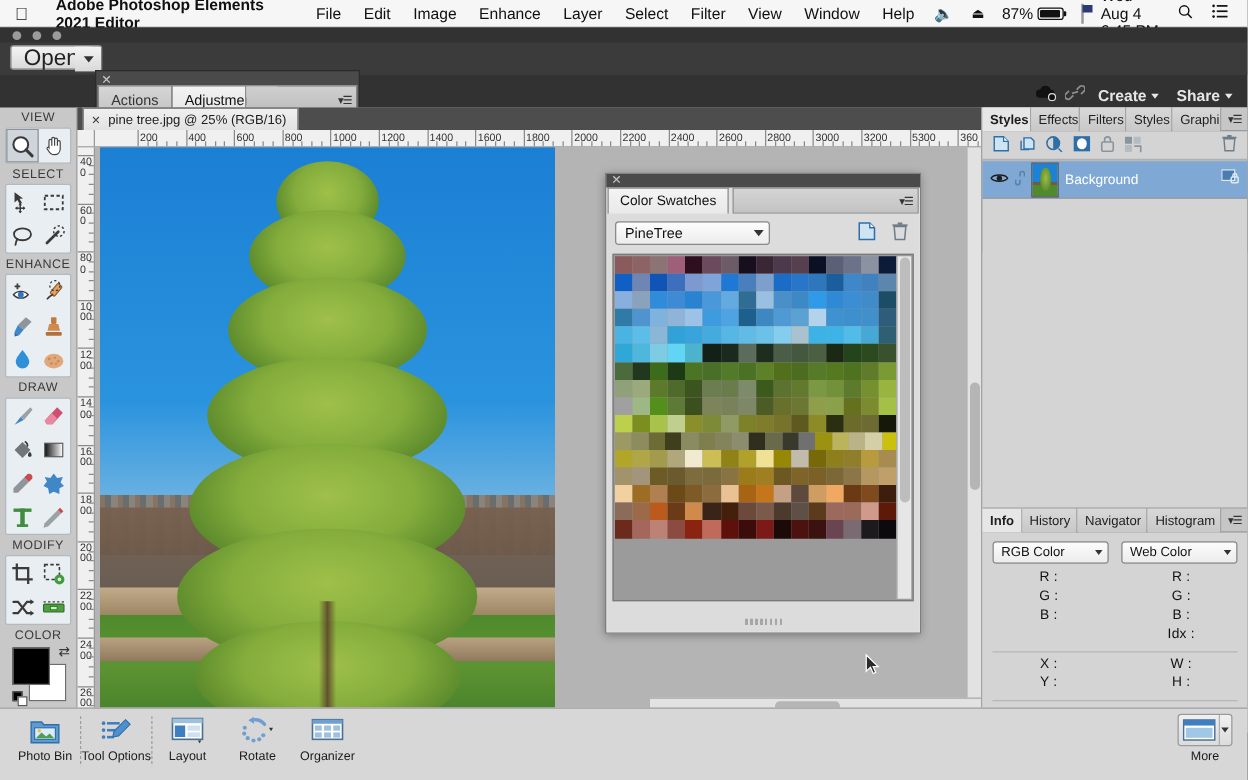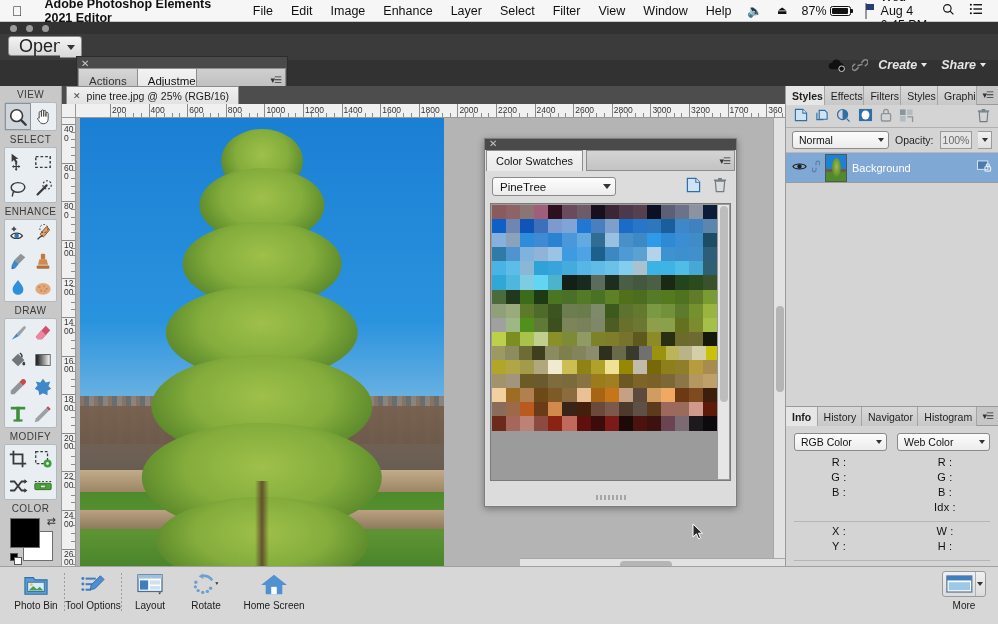--- a/index.html
+++ b/index.html
@@ -81,21 +81,21 @@
   }
   .menuglyph { font-size:9px; color:#333; letter-spacing:-1px; }
 
   
   #modetabs { position:absolute; left:400px; top:34px; height:30px; display:flex; }
   .mode-tab { width:70px; height:30px; display:flex; align-items:center; justify-content:center;
               color:#e9e9e9; font-size:12.5px; font-weight:bold; background:#3b3b3b; }
   .mode-tab.active { background:#2d2d2d; color:#fff; }
 
   
-  #toprighticons { position:absolute; right:8px; top:36px; height:26px; display:flex; align-items:flex-start; gap:6px; color:#ddd; font-size:12.5px;font-style:italic; }
+  #toprighticons { position:absolute; right:8px; top:36px; height:26px; display:flex; align-items:flex-end; gap:6px; color:#ddd; font-size:12.5px; }
   .tr-btn { display:flex; align-items:center; gap:4px; padding:0 4px; color:#e6e6e6; font-weight:bold; font-size:12.5px;}
 
   
   #toolbox { position:absolute; left:0; top:64px; width:62px; height:500px; background:#c8c8c8; border-right:1px solid #9d9d9d; }
   .tb-head { height:16px; display:flex; align-items:center; justify-content:center;
              font-size:10px; color:#3a3a3a; letter-spacing:.4px; }
   .tb-grid { margin:0 4px; background:#e9eef2; border:1px solid #b2b9bf; border-radius:2px;
              display:grid; grid-template-columns:1fr 1fr; }
   .tb-cell { height:27px; display:flex; align-items:center; justify-content:center; position:relative; }
   .tb-cell.sel { background:#cfd5da; box-shadow: inset 0 0 0 1px #8b9299; }
@@ -657,21 +657,21 @@
           <div class="hr-tick" style="left: 589.84px; top: 9px; height: 5px;"></div>
           <div class="hr-tick" style="left: 597.56px; top: 9px; height: 5px;"></div>
           <div class="hr-tick" style="left: 605.28px; top: 9px; height: 5px;"></div>
           <div class="hr-major" style="left: 613px;"></div>
           <div class="hr-lab" style="left: 613px;">3200</div>
           <div class="hr-tick" style="left: 620.72px; top: 9px; height: 5px;"></div>
           <div class="hr-tick" style="left: 628.44px; top: 9px; height: 5px;"></div>
           <div class="hr-tick" style="left: 636.16px; top: 9px; height: 5px;"></div>
           <div class="hr-tick" style="left: 643.88px; top: 9px; height: 5px;"></div>
           <div class="hr-major" style="left: 651.6px;"></div>
-          <div class="hr-lab" style="left: 651.6px;">1700</div>
+          <div class="hr-lab" style="left: 651.6px;">5300</div>
           <div class="hr-tick" style="left: 659.32px; top: 9px; height: 5px;"></div>
           <div class="hr-tick" style="left: 667.04px; top: 9px; height: 5px;"></div>
           <div class="hr-tick" style="left: 674.76px; top: 9px; height: 5px;"></div>
           <div class="hr-tick" style="left: 682.48px; top: 9px; height: 5px;"></div>
           <div class="hr-major" style="left: 690.2px;"></div>
           <div class="hr-lab" style="left: 690.2px;">360</div>
           <div class="hr-tick" style="left: 697.92px; top: 9px; height: 5px;"></div>
           <div class="hr-tick" style="left: 705.64px; top: 9px; height: 5px;"></div>
         </div>
       <div id="vruler">
@@ -1173,31 +1173,20 @@
         </span>
         <span class="trash">
           <svg width="13" height="15" viewBox="0 0 15 17">
               <path d="M2.5 4.5h10l-1 11h-8z" fill="none" stroke="#6f7d88" stroke-width="1.3"></path>
               <rect x="1" y="2.6" width="13" height="1.6" fill="#6f7d88"></rect>
               <rect x="5.5" y="1" width="4" height="2" fill="#6f7d88"></rect>
             </svg>
         </span>
       </div>
 
-      <div class="lp-blendrow">
-        <div class="mini-select" style="width:100px;">
-          <span>Normal</span>
-          <span class="caret sm" style="margin-left:auto;"></span>
-        </div>
-        <span class="opac-label">Opacity:</span>
-        <span class="opac-box">100%</span>
-        <span class="opac-caret">
-            <span class="caret sm"></span>
-          </span>
-      </div>
 
       <div class="layer-row">
         <span>
           <svg width="15" height="11" viewBox="0 0 16 11">
               <path d="M1 5.5C3 2 13 2 15 5.5 13 9 3 9 1 5.5z" fill="none" stroke="#1e1e1e" stroke-width="1.2"></path>
               <circle cx="8" cy="5.5" r="2.3" fill="#1e1e1e"></circle>
             </svg>
         </span>
         <span>
           <svg width="8" height="13" viewBox="0 0 9 14">
@@ -1334,28 +1323,36 @@
                 <circle cx="7.5" cy="19" r="1.8"></circle>
               <circle cx="12.5" cy="21" r="1.8"></circle>
                 <circle cx="17.5" cy="20" r="1.8"></circle>
                 <circle cx="21" cy="16.5" r="1.8"></circle>
             </g>
             <path d="M26 10l3.5 0-1.8 3z" fill="#333"></path>
           </svg>
           <span class="lbl">Rotate</span>
         </div>
 
-
-        <div class="tb-item" style="width:80px;">
+        <div class="tb-item">
           <svg width="28" height="24" viewBox="0 0 30 26">
-            <path d="M15 2 L29 13 H24 V23 H6 V13 H1 Z" fill="#4f92cf"></path>
-            <rect x="12" y="15" width="6" height="8" fill="#fff"></rect>
+            <rect x="2" y="3" width="26" height="17" fill="#fff" stroke="#4a6f95" stroke-width="1.4"></rect>
+            <rect x="2" y="3" width="26" height="3.5" fill="#6f9fd0"></rect>
+            <g fill="#9fc1de">
+                <rect x="4" y="8" width="6" height="4.5"></rect>
+                <rect x="12" y="8" width="6" height="4.5"></rect>
+                <rect x="20" y="8" width="6" height="4.5"></rect>
+            <rect x="4" y="14" width="6" height="4.5"></rect>
+                <rect x="12" y="14" width="6" height="4.5"></rect>
+                <rect x="20" y="14" width="6" height="4.5"></rect>
+              </g>
           </svg>
-          <span class="lbl">Home Screen</span>
-        </div>
+          <span class="lbl">Organizer</span>
+        </div>
+
       </div>
 
       <div id="morebtn">
         <span class="more-box">
           <svg width="30" height="20" viewBox="0 0 32 22" style="margin-left:3px;">
             <rect x="1" y="2" width="28" height="18" fill="#fff" stroke="#4a6f95" stroke-width="1.3"></rect>
             <rect x="1" y="2" width="28" height="5" fill="#3f7fc0"></rect>
             <rect x="3" y="9" width="24" height="9" fill="#9fc8e6"></rect>
           </svg>
           <span class="more-caretbox">

